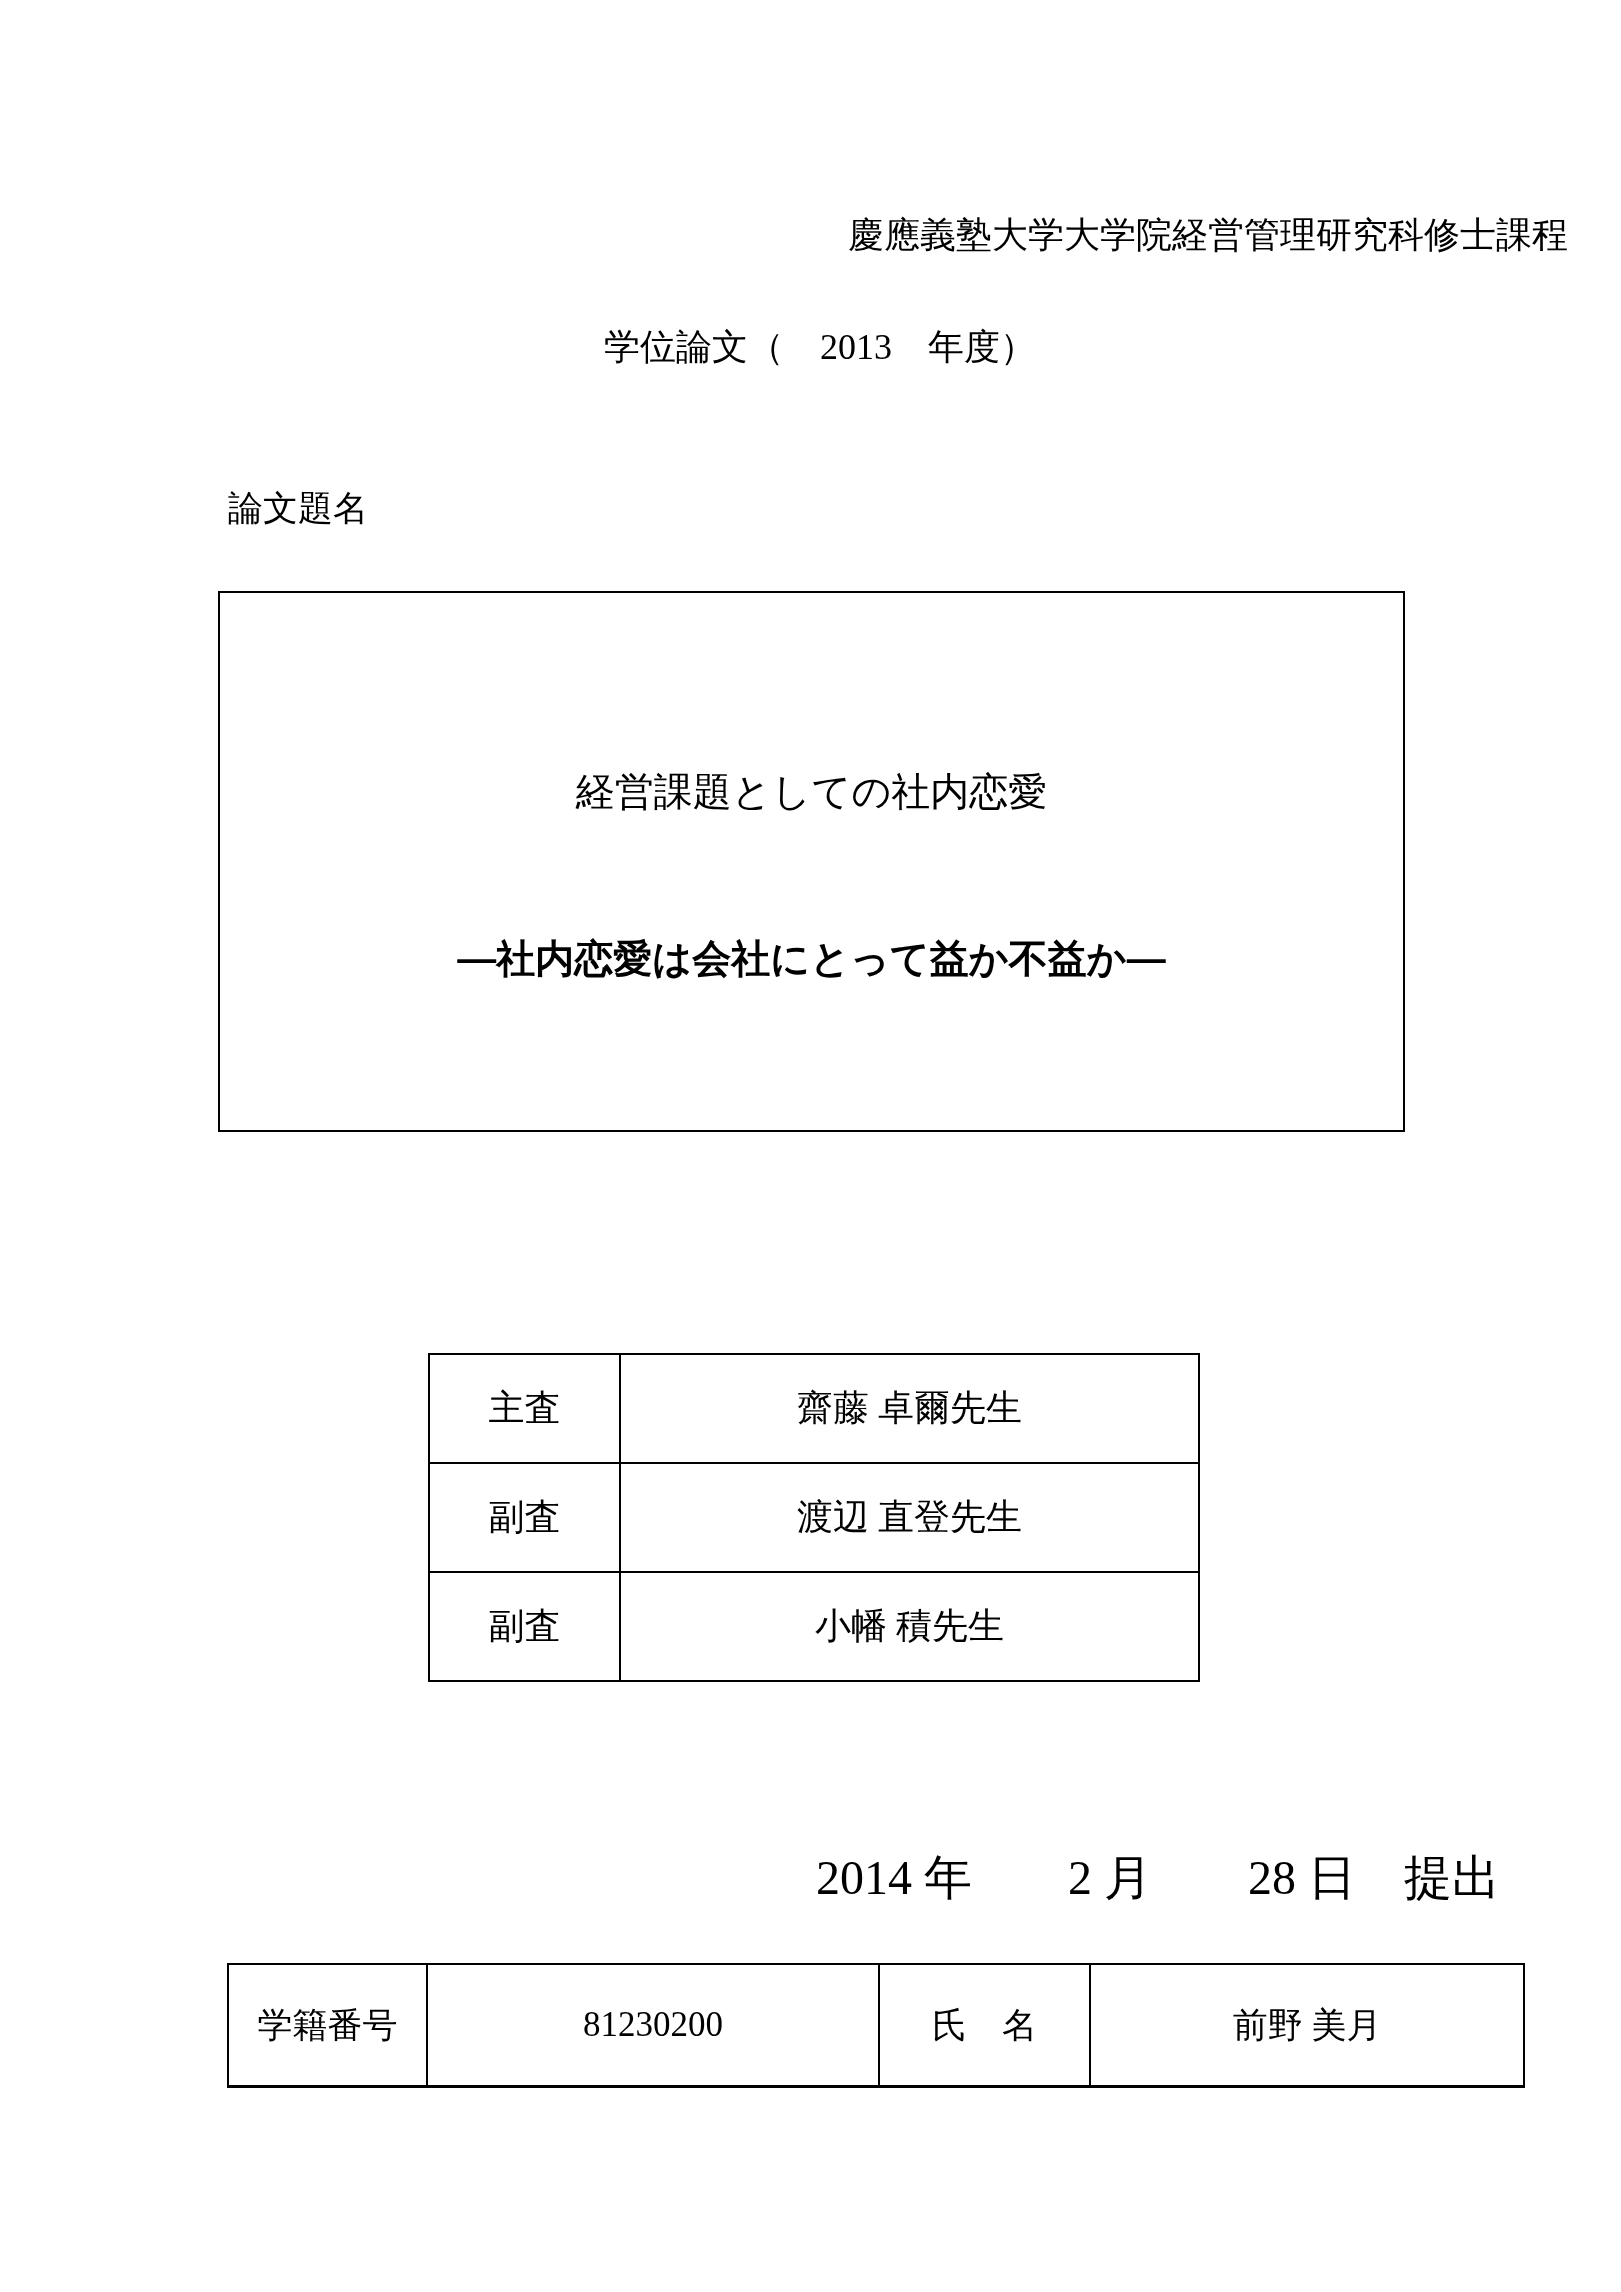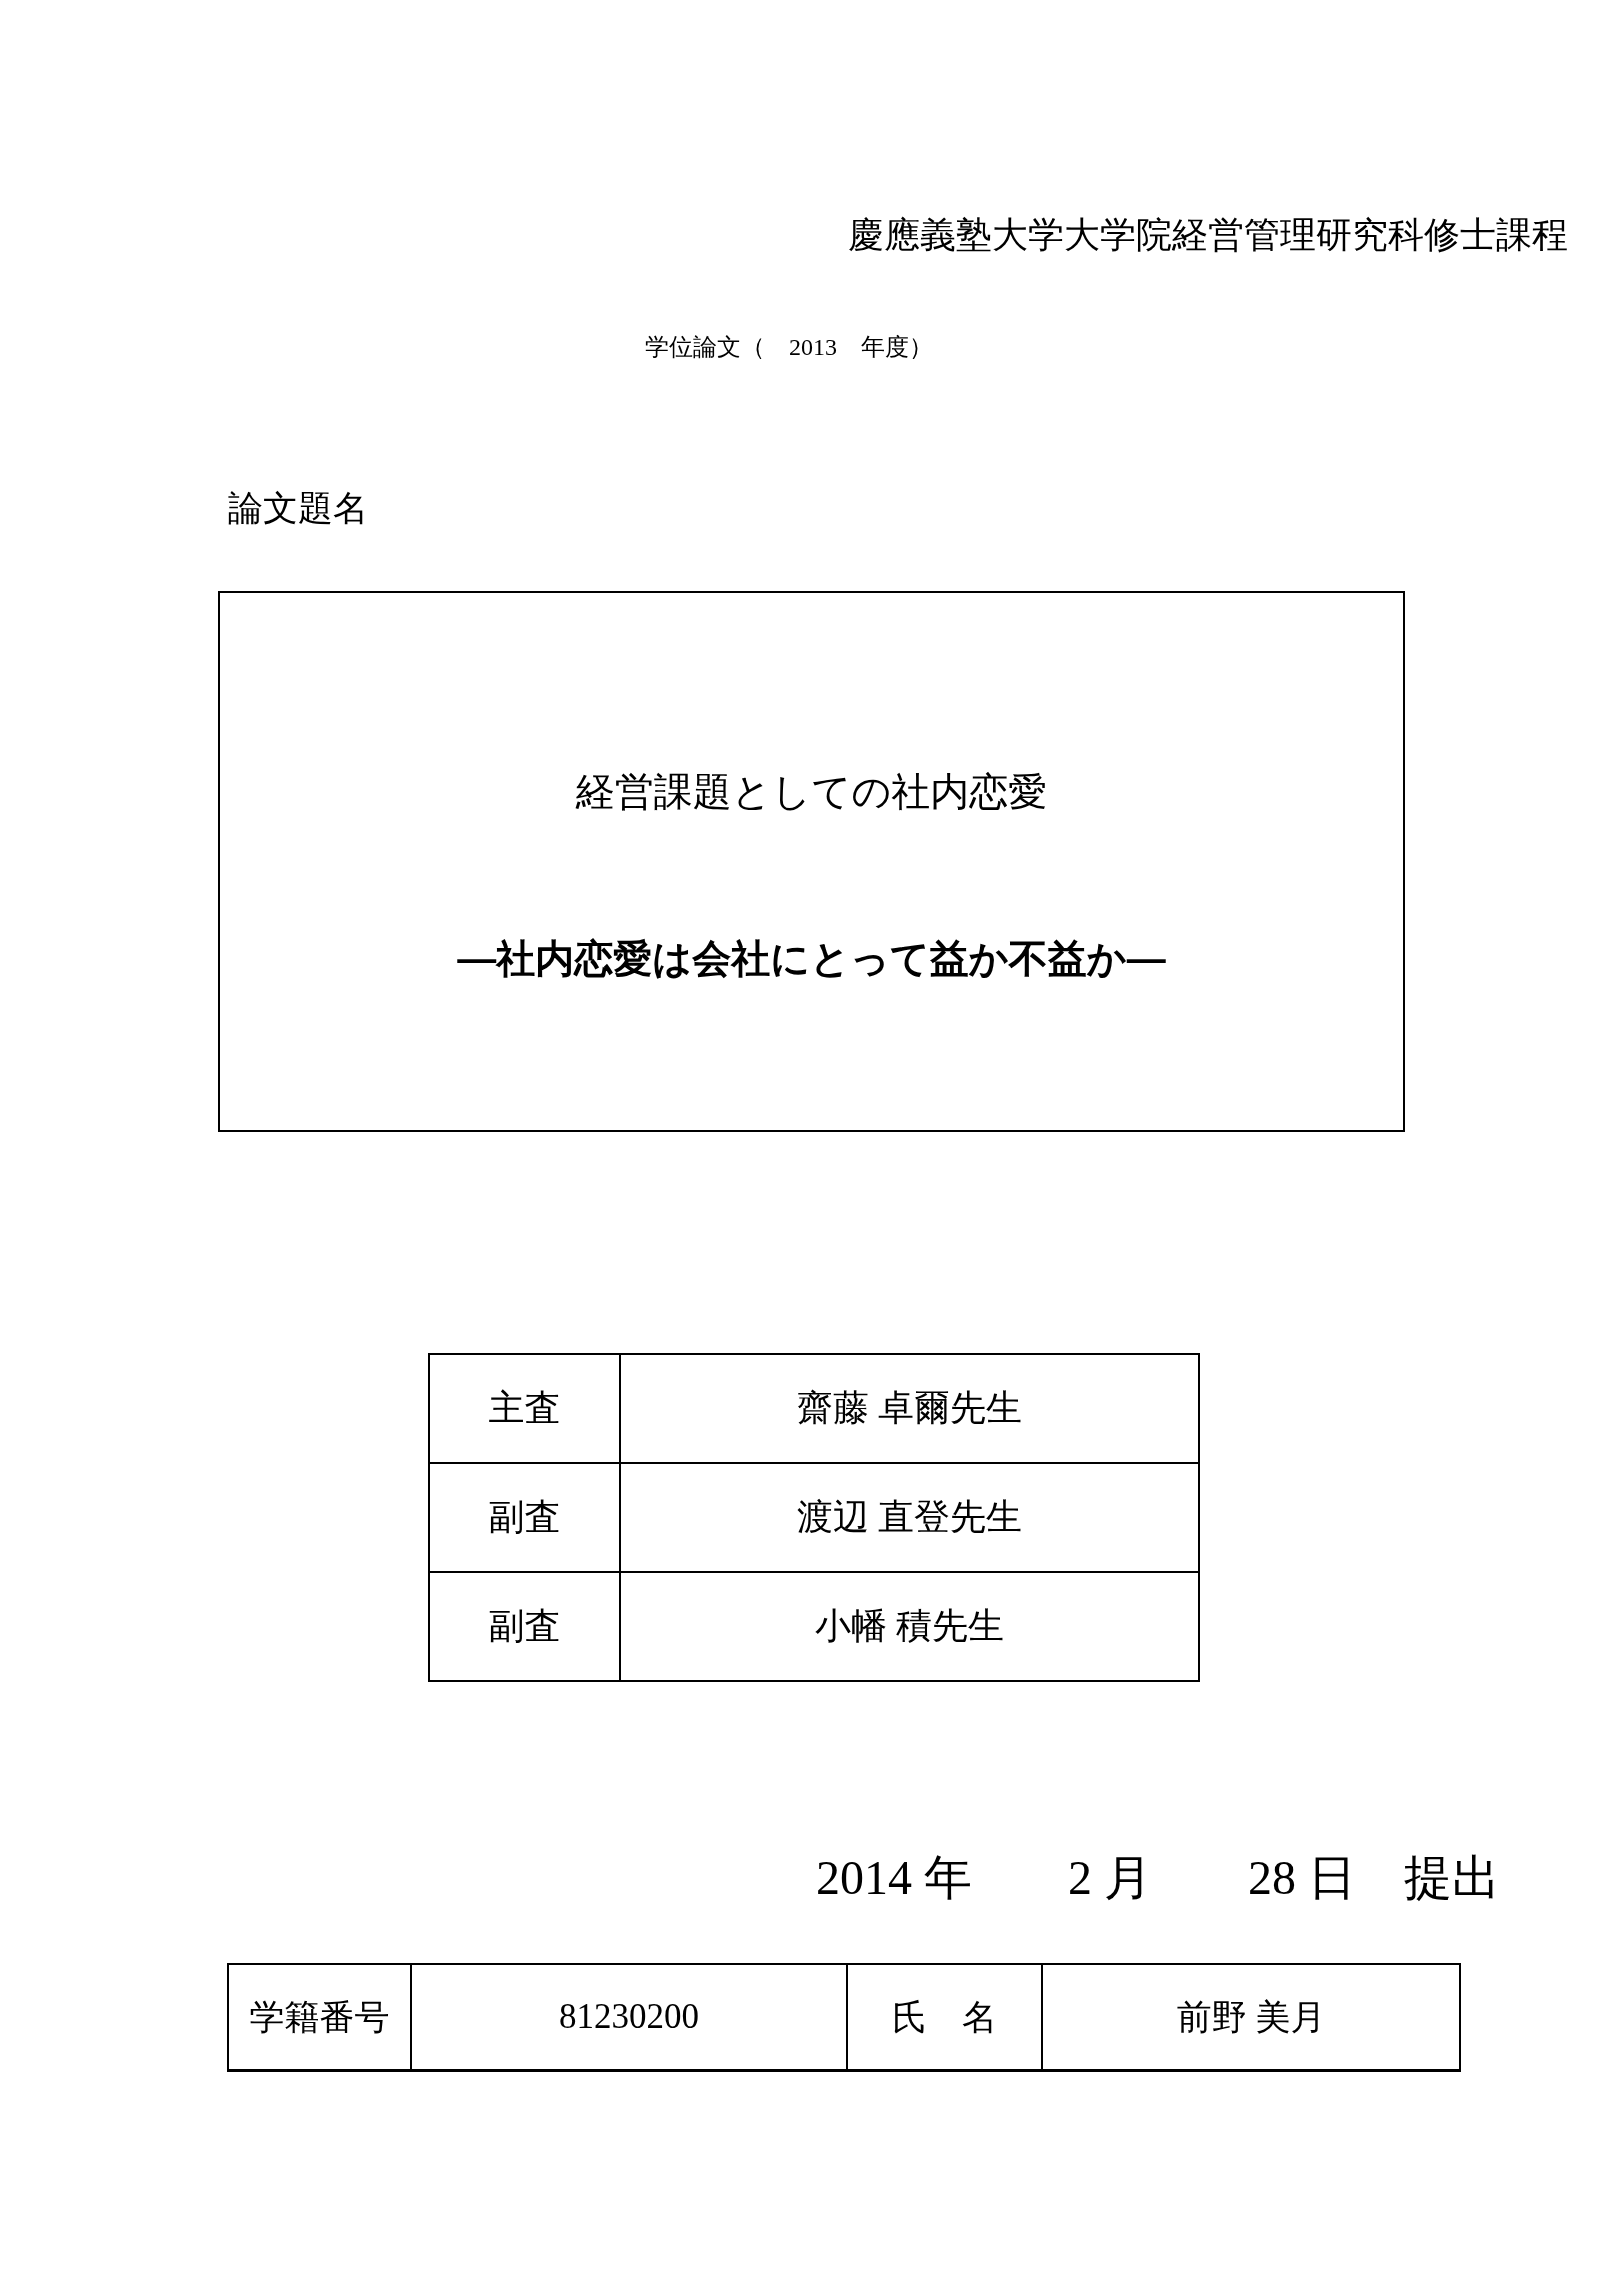--- a/index.html
+++ b/index.html
@@ -25,23 +25,24 @@
     font-size: 36px;
     line-height: 37px;
     white-space: pre;
   }
   .d-line {
     position: absolute;
     top: 329px;
     left: 0;
     width: 1578px;
     text-align: center;
-    font-size: 24px;
+    font-size: 36px;
     line-height: 37px;
     white-space: pre;
+    padding-left: 31px;
   }
   .t-label {
     position: absolute;
     top: 490px;
     left: 228px;
     font-size: 35px;
     line-height: 37px;
   }
   .t-box {
     position: absolute;
@@ -112,21 +113,21 @@
     table-layout: fixed;
     border: 2.9px solid #000000;
     border-bottom-width: 3.9px;
   }
   .student-table td {
     border: 2px solid #000000;
     height: 96px;
     text-align: center;
     vertical-align: middle;
     font-size: 35px;
-    padding: 4px;
+    padding: 12px;
     white-space: pre;
     font-family: Liberation Serif, serif;
   }
   .s-id-label   { width: 173px; }
   .s-id-value   { width: 426px; }
   .s-name-label { width: 185px; }
   .s-name-value { width: 408px; }
 </style>
 </head>
 <body>

